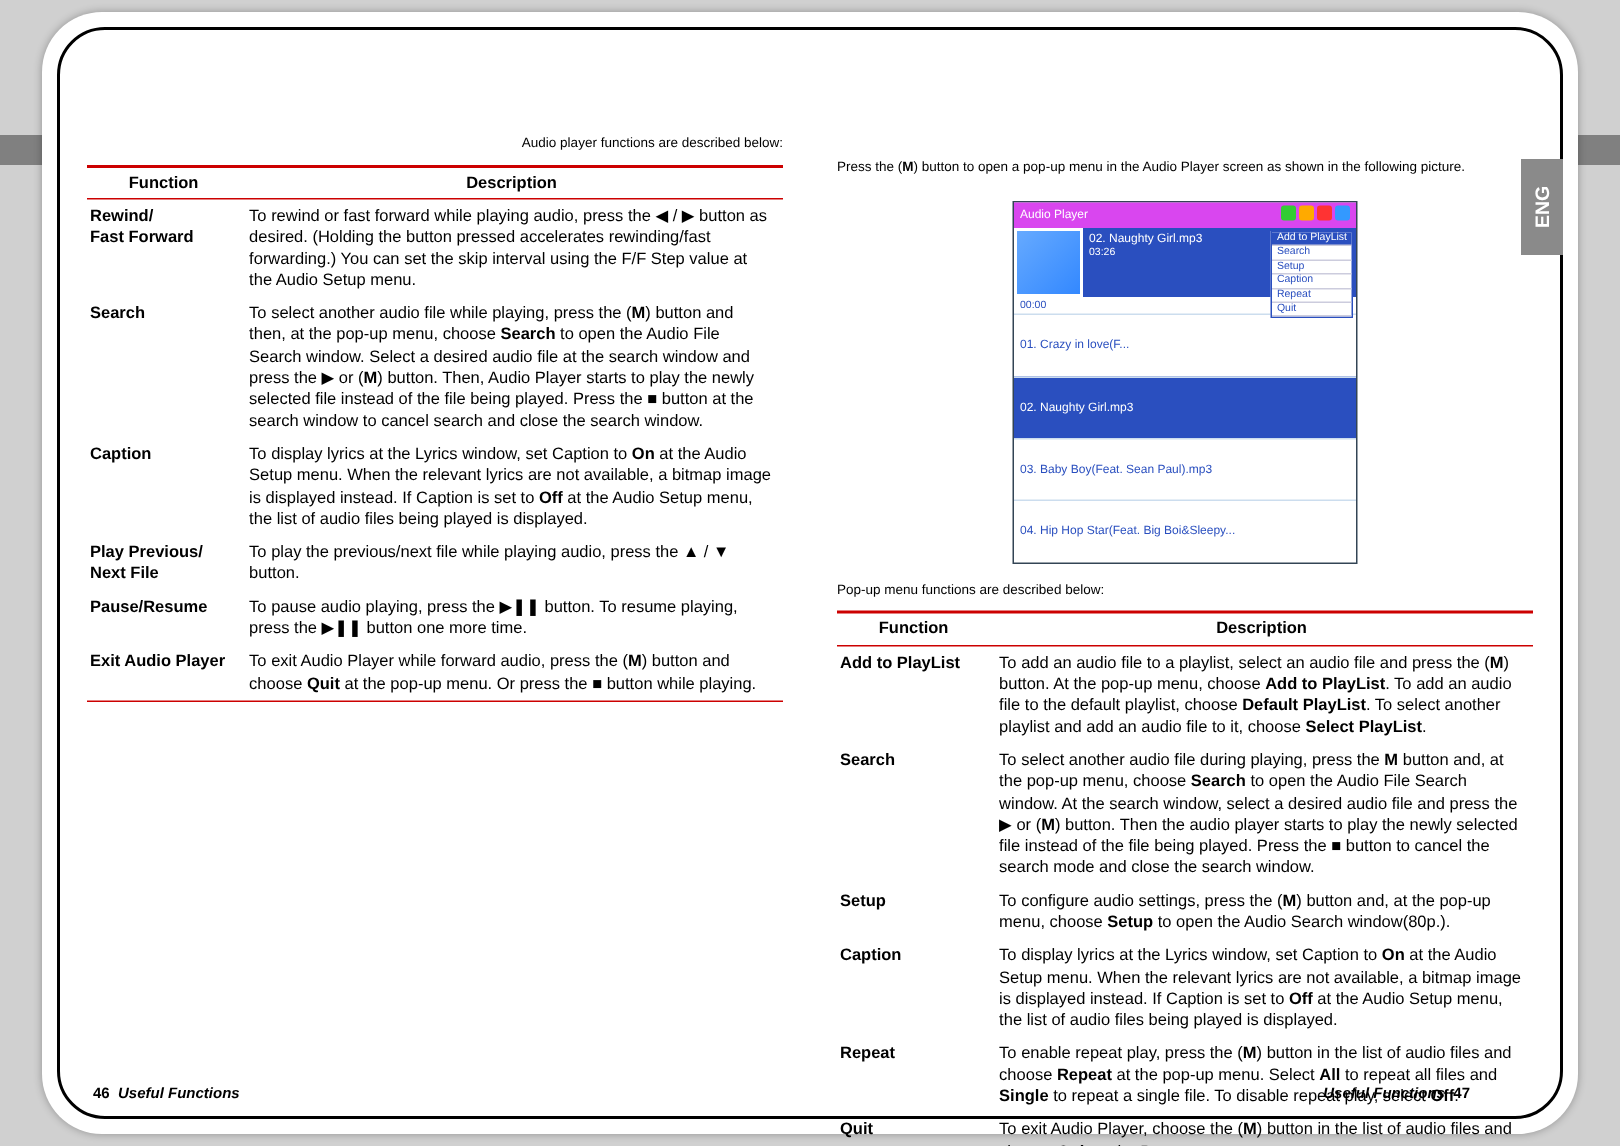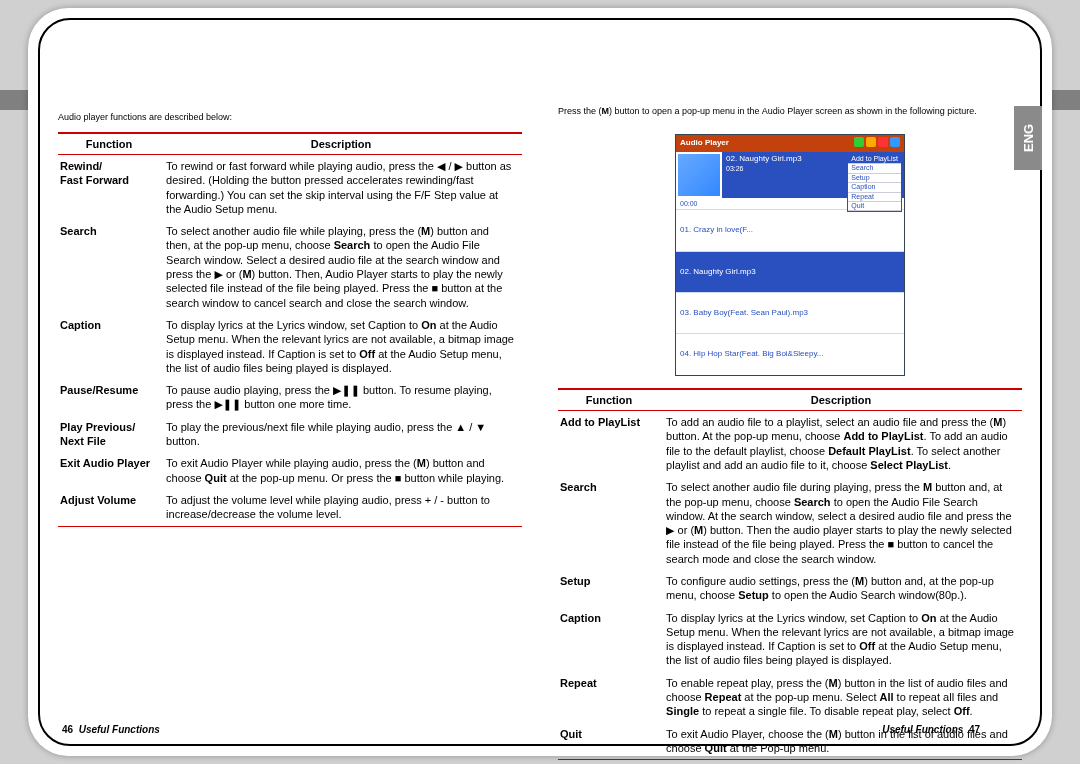--- a/index.html
+++ b/index.html
@@ -56,21 +56,21 @@
   }
   .col {
     flex: 1 1 0;
     min-width: 0;
     display: flex;
     flex-direction: column;
     font-size: 9px;
     line-height: 1.3;
     color: #000;
   }
-  .intro { margin-top: 62px; margin-bottom: 8px; }
+  .intro { margin-top: 40px; margin-bottom: 8px; text-align: right; }
   .col-right .intro { margin-top: 56px; }
   table.func {
     width: 100%;
     border-collapse: collapse;
     font-size: 11px;
   }
   table.func thead th {
     border-top: 2px solid #c00;
     border-bottom: 1px solid #c00;
     font-weight: bold;
@@ -91,24 +91,24 @@
     justify-content: center;
     margin: 8px 0 12px 0;
   }
   .player-ss {
     width: 230px;
     border: 1px solid #345;
     font-size: 8px;
     background: #fff;
   }
   .ss-title {
-    background: #c2410c;
+    background: #d946ef;
     color: #fff;
     padding: 2px 4px;
-    font-weight: bold;
+    font-weight: normal;
     display: flex;
     justify-content: space-between;
     align-items: center;
   }
   .ss-icons span {
     display: inline-block;
     width: 10px; height: 10px;
     border-radius: 2px;
     margin-left: 2px;
   }
@@ -200,36 +200,32 @@
               <span>To select another audio file while playing, press the (</span><span class="b">M</span><span>) button and then, at the pop-up menu, choose </span><span class="b">Search</span><span class="sym"> to open the Audio File Search window. Select a desired audio file at the search window and press the ▶ or (</span><span class="b">M</span><span class="sym">) button. Then, Audio Player starts to play the newly selected file instead of the file being played. Press the ■ button at the search window to cancel search and close the search window.</span>
             </td>
           </tr>
           <tr>
             <td class="fn">Caption</td>
             <td>
               <span>To display lyrics at the Lyrics window, set Caption to </span><span class="b">On</span><span> at the Audio Setup menu. When the relevant lyrics are not available, a bitmap image is displayed instead. If Caption is set to </span><span class="b">Off</span><span> at the Audio Setup menu, the list of audio files being played is displayed.</span>
             </td>
           </tr>
           <tr>
+            <td class="fn"><span>Play Previous/</span><br><span>Next File</span></td>
+            <td><span class="sym">To play the previous/next file while playing audio, press the ▲ / ▼ button.</span></td>
+          </tr>
+          <tr>
             <td class="fn">Pause/Resume</td>
             <td><span class="sym">To pause audio playing, press the ▶❚❚ button. To resume playing, press the ▶❚❚ button one more time.</span></td>
           </tr>
           <tr>
-            <td class="fn"><span>Play Previous/</span><br><span>Next File</span></td>
-            <td><span class="sym">To play the previous/next file while playing audio, press the ▲ / ▼ button.</span></td>
-          </tr>
-          <tr>
             <td class="fn">Exit Audio Player</td>
             <td>
-              <span>To exit Audio Player while playing audio, press the (</span><span class="b">M</span><span>) button and choose </span><span class="b">Quit</span><span class="sym"> at the pop-up menu. Or press the ■ button while playing.</span>
-            </td>
-          </tr>
-          <tr>
-            <td class="fn">Adjust Volume</td>
-            <td>To adjust the volume level while playing audio, press + / - button to increase/decrease the volume level.</td>
+              <span>To exit Audio Player while forward audio, press the (</span><span class="b">M</span><span>) button and choose </span><span class="b">Quit</span><span class="sym"> at the pop-up menu. Or press the ■ button while playing.</span>
+            </td>
           </tr>
         </tbody>
       </table>
 
       <div class="footer left">
         <span class="pn">46</span>&nbsp;&nbsp;<span>Useful Functions</span>
       </div>
     </div>
 
     <div class="col col-right">
@@ -263,20 +259,21 @@
           <div style="color:#2a4fbf;padding:1px 4px;font-size:7px;"><span class="play-ind"></span><span>00:00</span></div>
           <div class="ss-list">
             <div>01. Crazy in love(F...</div>
             <div class="sel">02. Naughty Girl.mp3</div>
             <div>03. Baby Boy(Feat. Sean Paul).mp3</div>
             <div>04. Hip Hop Star(Feat. Big Boi&amp;Sleepy...</div>
           </div>
         </div>
       </div>
 
+      <div style="margin-bottom:8px;">Pop-up menu functions are described below:</div>
 
       <table class="func">
         <thead>
           <tr>
             <th>Function</th>
             <th>Description</th>
           </tr>
         </thead>
         <tbody>
           <tr>

